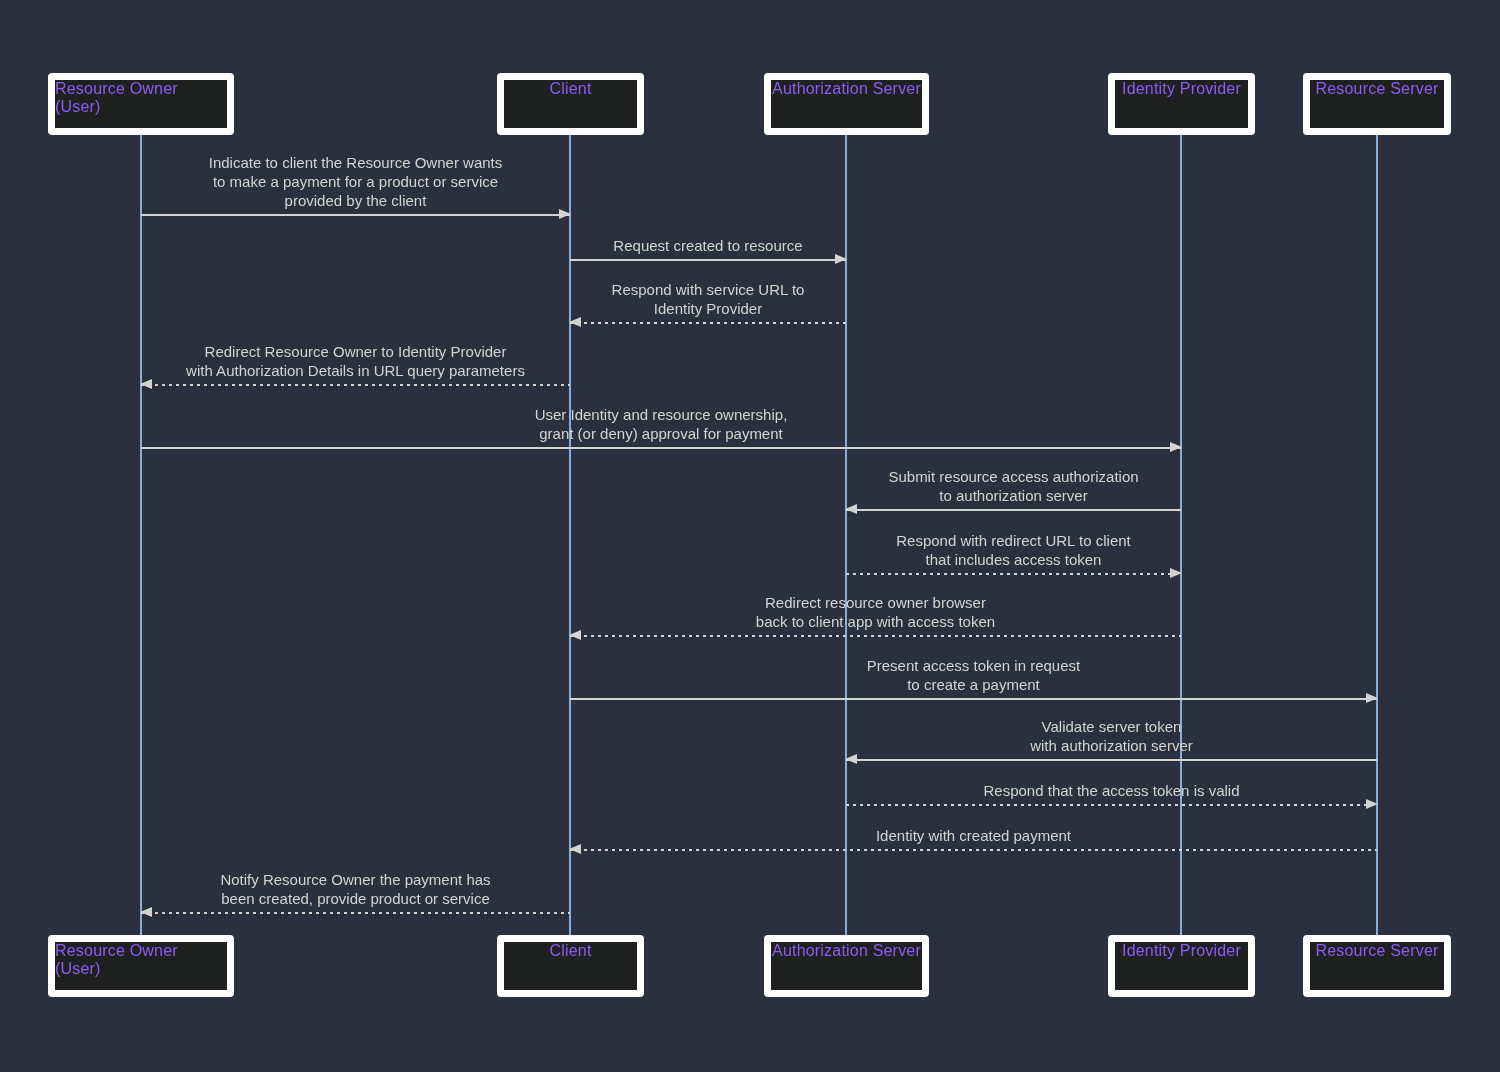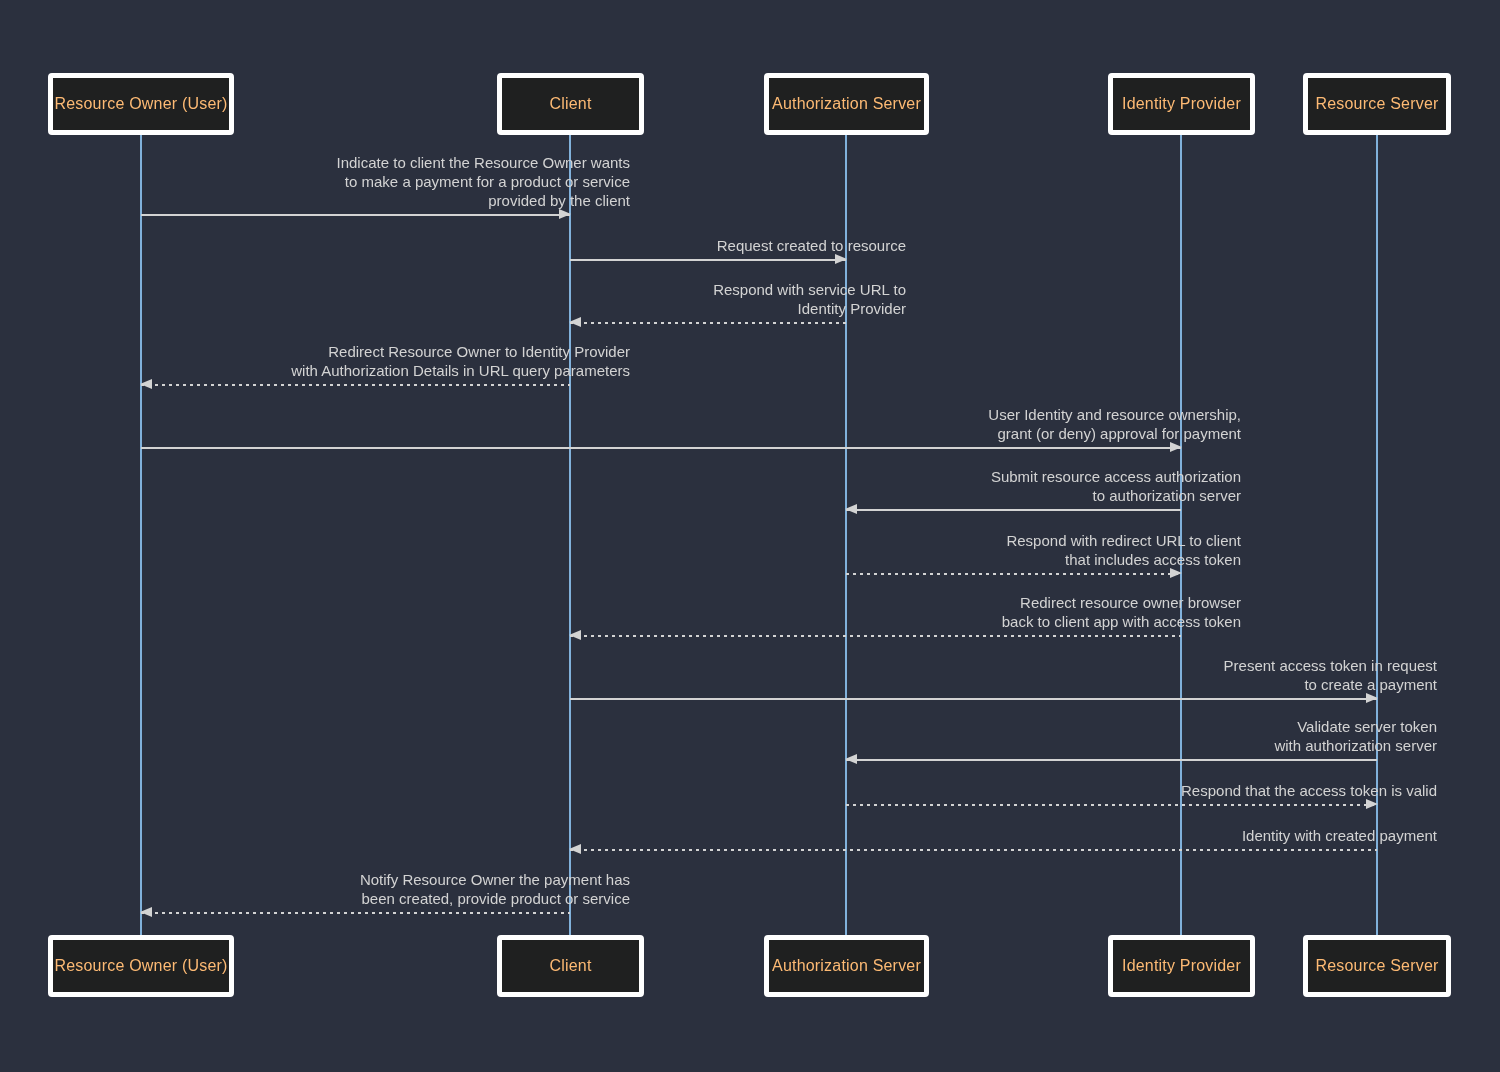--- a/index.html
+++ b/index.html
@@ -10,26 +10,25 @@
     position: relative;
     overflow: hidden;
   }
   .stage { position: absolute; left: 0; top: 0; width: 1500px; height: 1072px; }
 
   .actor {
     position: absolute;
     height: 62px;
     box-sizing: border-box;
     background: #1f2020;
-    border: 5px solid #ffffff;
+    border: 7px solid #ffffff;
     border-radius: 4px;
     display: flex;
-    align-items: center;
     justify-content: center;
-    color: #fdba74;
+    color: #8b5cf6;
     font-size: 16px;
     letter-spacing: 0.2px;
   }
 
   .lifeline {
     position: absolute;
     top: 135px;
     height: 800px;
     width: 2px;
     background: #81b1db;
@@ -39,21 +38,21 @@
     position: absolute;
     height: 0;
     color: #d3d3d3;
     font-size: 15px;
     line-height: 19px;
   }
   .msg-text {
     position: absolute;
     left: -60px; right: -60px;
     bottom: 6px;
-    text-align: right;
+    text-align: center;
     white-space: pre-line;
   }
   .msg-line {
     position: absolute;
     left: 0; right: 0;
     top: -2px;
     height: 2px;
     background: #d3d3d3;
   }
   .dashed .msg-line {

